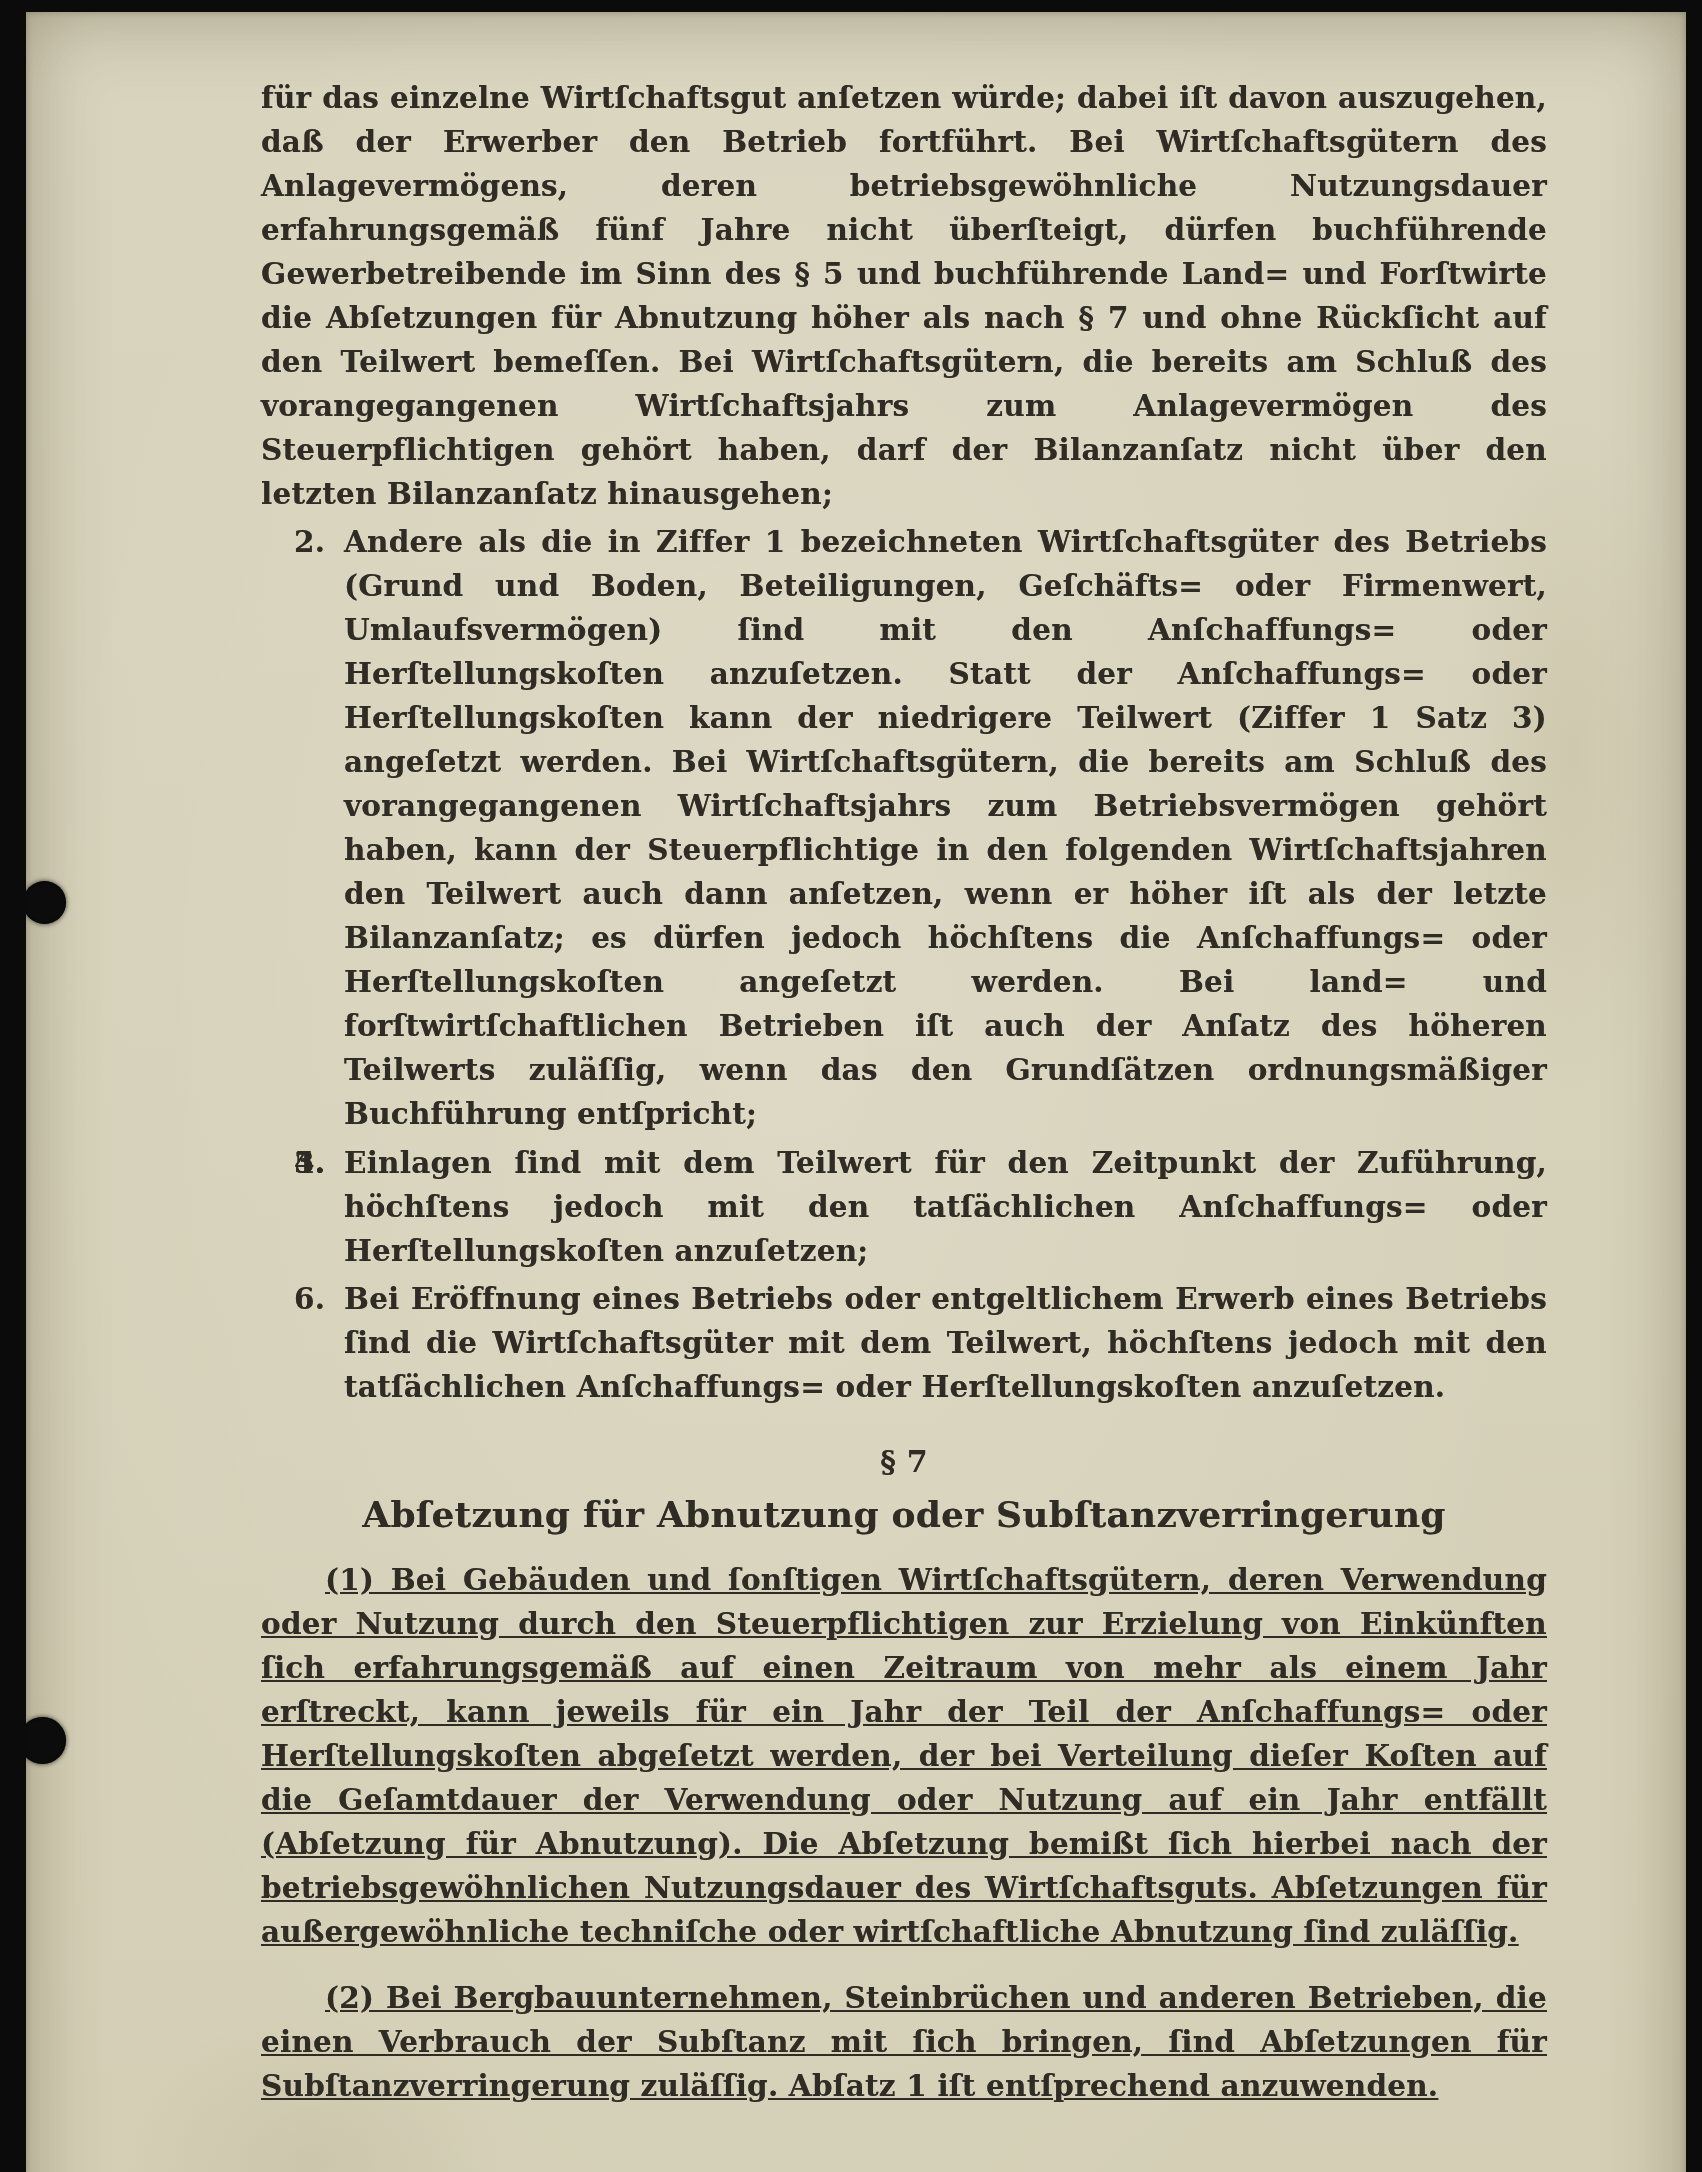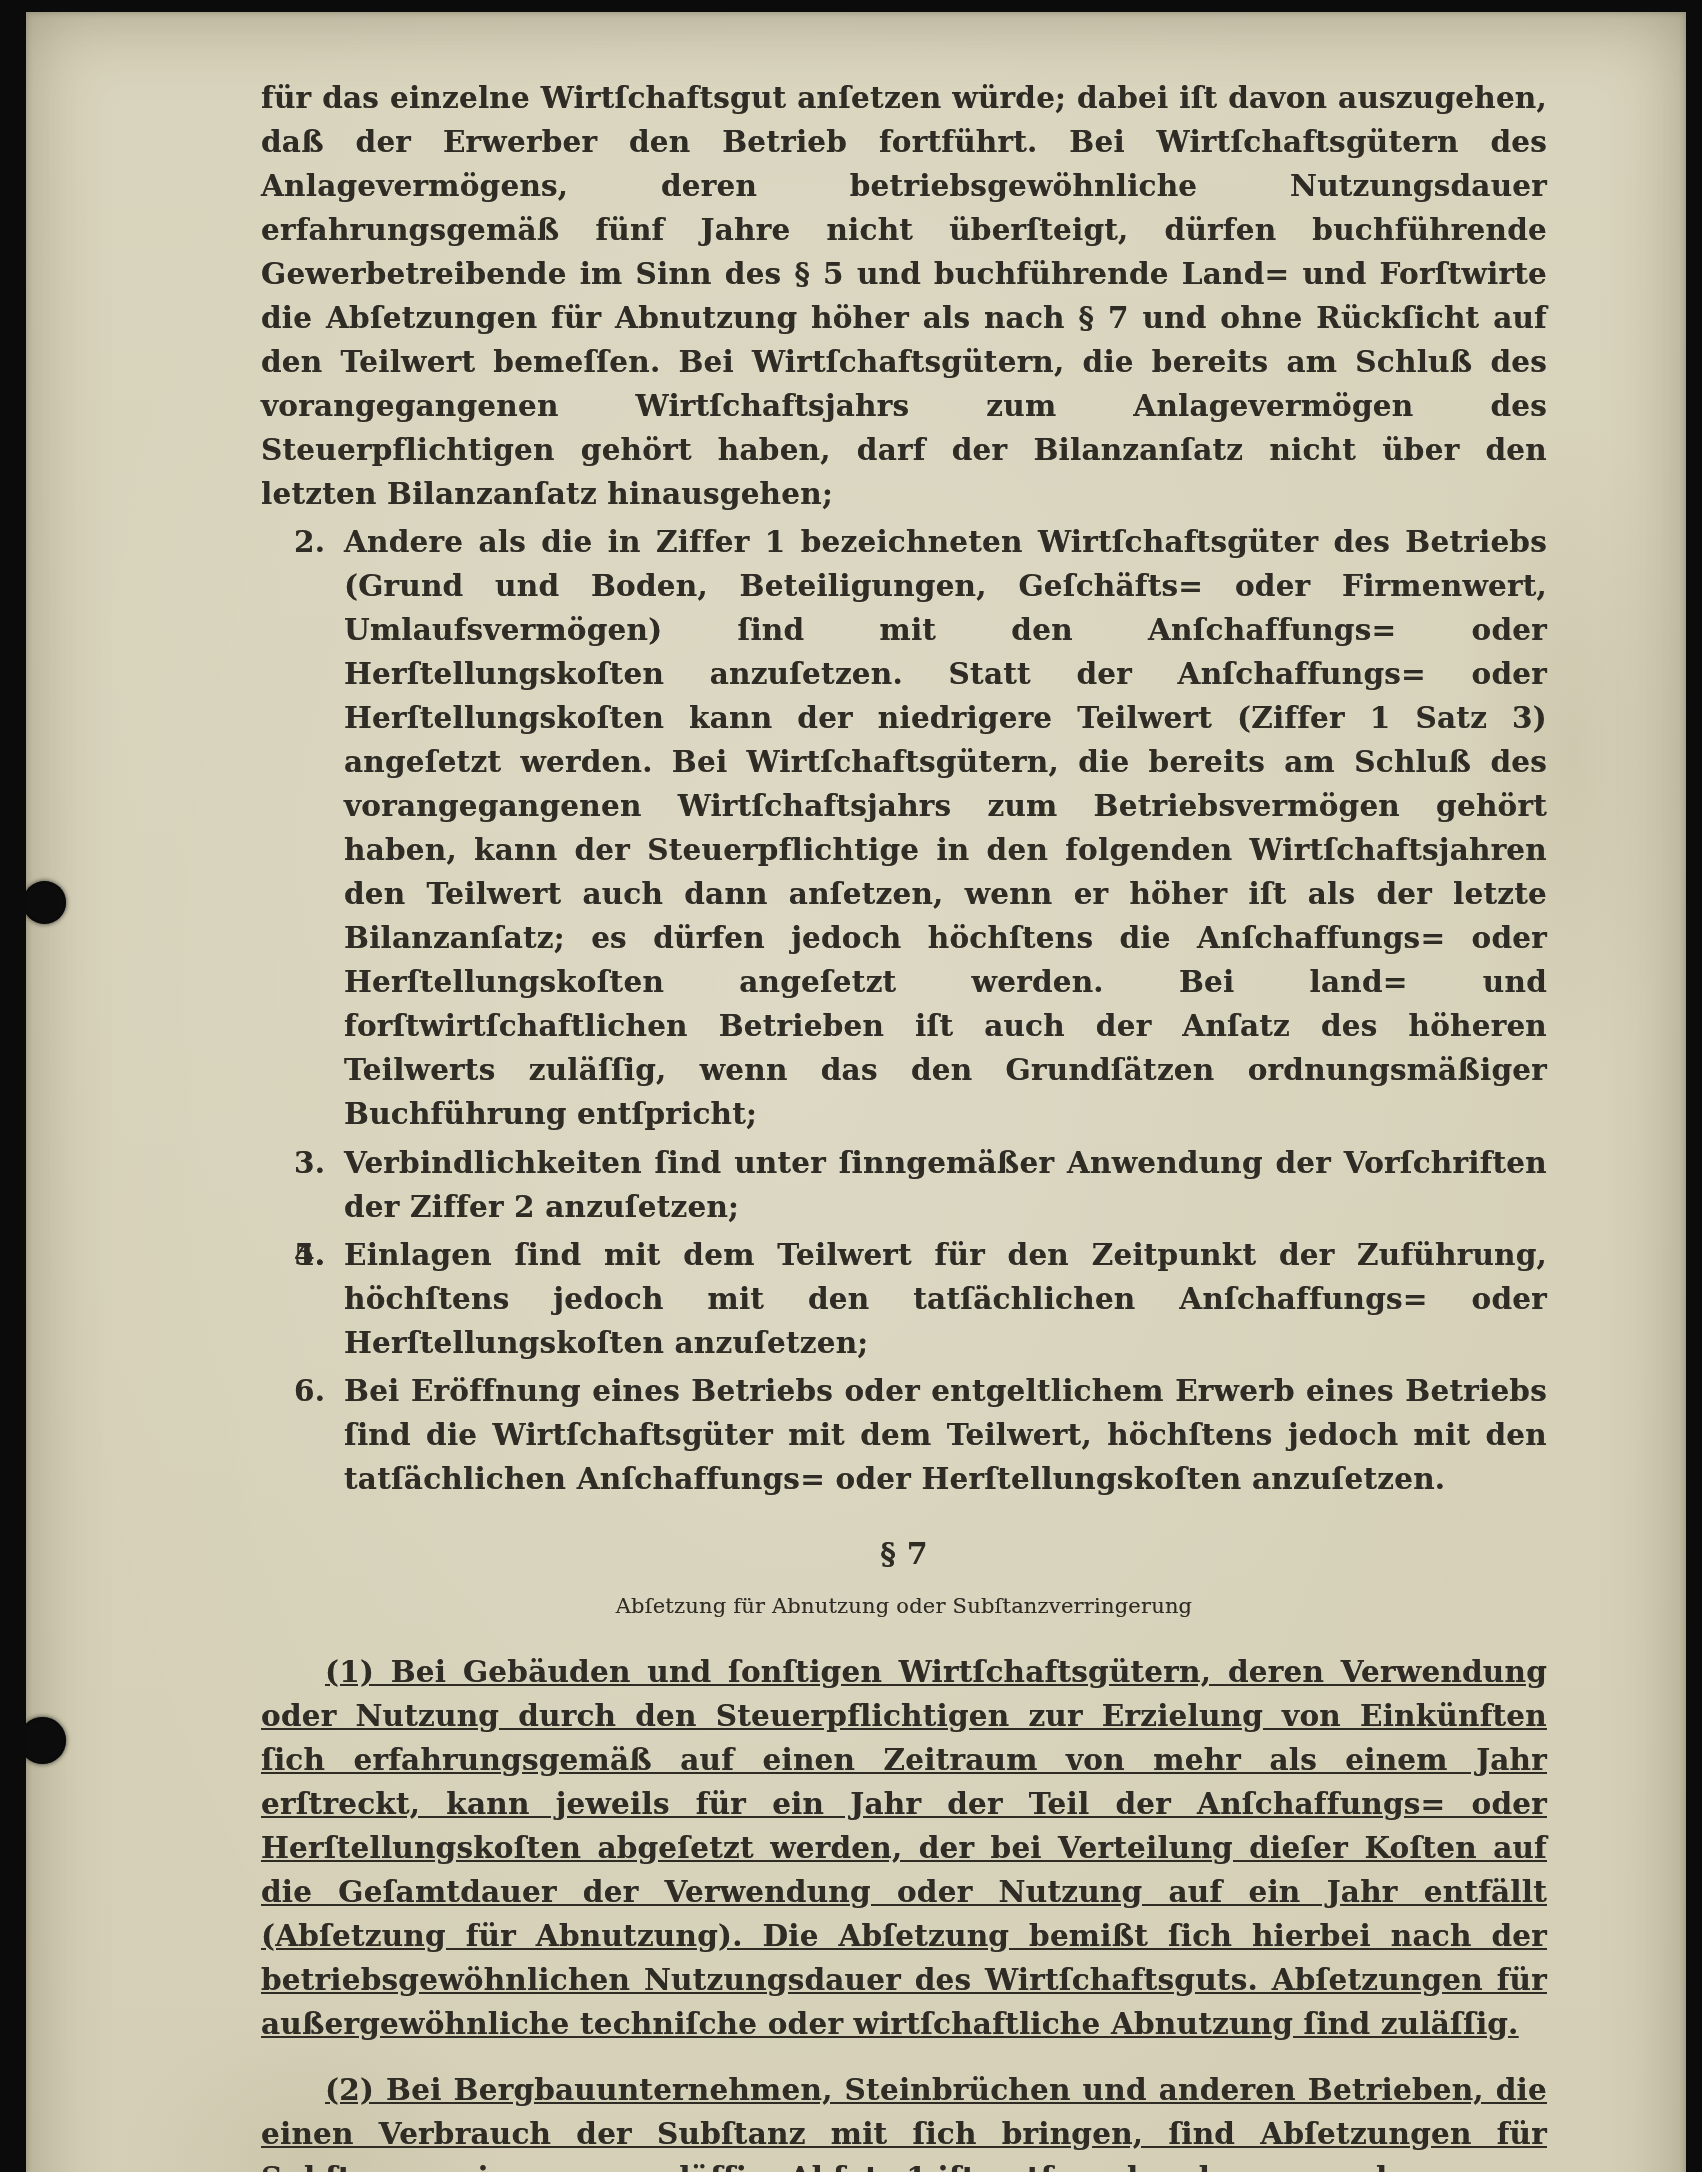--- a/index.html
+++ b/index.html
@@ -49,21 +49,21 @@
     color:#2e2c25; text-align:justify; letter-spacing:0.2px;
     text-shadow:0 0 0.4px rgba(46,44,37,0.45);
   }
   .cont { }
   .list { margin-left:33px; margin-top:3.5px; list-style:none; }
   .li { position:relative; padding-left:50px; margin:4.3px 0; }
   .li-num { position:absolute; left:0; top:0; }
 
   .sec-head { text-align:center; margin-top:31px; margin-bottom:18px; text-indent:0; }
   .sec-num  { font-size:30px; font-weight:700; }
-  .sec-title{ font-size:21px; font-weight:400; margin-top:7.8px; }
+  .sec-title{ font-size:36px; font-weight:700; margin-top:7.8px; }
   .para { text-indent:64px; margin-top:22px;text-decoration:underline; }
 </style>
 </head>
 <body>
 
 <div class="paper">
 
   <div class="stain stain-a"></div>
   <div class="stain stain-b"></div>
 
@@ -75,21 +75,20 @@
 
     <p class="cont">für das einzelne Wirtſchaftsgut anſetzen würde; dabei iſt davon auszugehen, daß der Erwerber den Betrieb fortführt. Bei Wirtſchaftsgütern des Anlagevermögens, deren betriebsgewöhnliche Nutzungsdauer erfahrungsgemäß fünf Jahre nicht überſteigt, dürfen buchführende Gewerbetreibende im Sinn des § 5 und buchführende Land= und Forſtwirte die Abſetzungen für Abnutzung höher als nach § 7 und ohne Rückſicht auf den Teilwert bemeſſen. Bei Wirtſchaftsgütern, die bereits am Schluß des vorangegangenen Wirtſchaftsjahrs zum Anlagevermögen des Steuerpflichtigen gehört haben, darf der Bilanzanſatz nicht über den letzten Bilanzanſatz hinausgehen;</p>
 
     <div class="list">
       <div class="li">
         <span class="li-num">2.</span>
         <span class="li-text">Andere als die in Ziffer 1 bezeichneten Wirtſchaftsgüter des Betriebs (Grund und Boden, Beteiligungen, Geſchäfts= oder Firmenwert, Umlaufsvermögen) ſind mit den Anſchaffungs= oder Herſtellungskoſten anzuſetzen. Statt der Anſchaffungs= oder Herſtellungskoſten kann der niedrigere Teilwert (Ziffer 1 Satz 3) angeſetzt werden. Bei Wirtſchaftsgütern, die bereits am Schluß des vorangegangenen Wirtſchaftsjahrs zum Betriebsvermögen gehört haben, kann der Steuerpflichtige in den folgenden Wirtſchaftsjahren den Teilwert auch dann anſetzen, wenn er höher iſt als der letzte Bilanzanſatz; es dürfen jedoch höchſtens die Anſchaffungs= oder Herſtellungskoſten angeſetzt werden. Bei land= und forſtwirtſchaftlichen Betrieben iſt auch der Anſatz des höheren Teilwerts zuläſſig, wenn das den Grundſätzen ordnungsmäßiger Buchführung entſpricht;</span>
       </div>
       <div class="li">
         <span class="li-num">3.</span>
-        <span class="li-text">Verbindlichkeiten ſind unter ſinngemäßer Anwendung der Vorſchriften der Ziffer 2 anzuſetzen;</span>
       </div>
       <div class="li">
         <span class="li-num">4.</span>
       </div>
       <div class="li">
         <span class="li-num">5.</span>
         <span class="li-text">Einlagen ſind mit dem Teilwert für den Zeitpunkt der Zuführung, höchſtens jedoch mit den tatſächlichen Anſchaffungs= oder Herſtellungskoſten anzuſetzen;</span>
       </div>
       <div class="li">
         <span class="li-num">6.</span>

